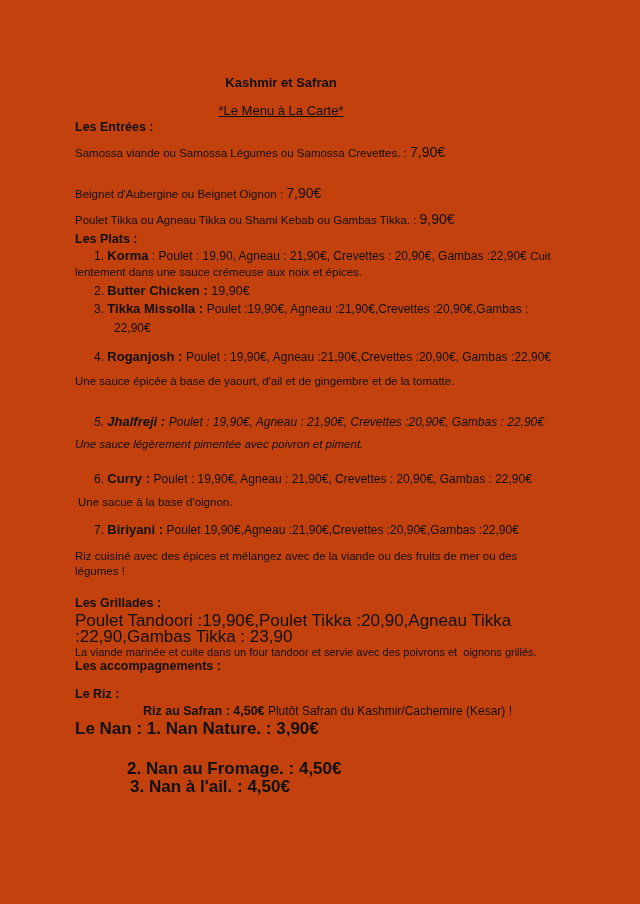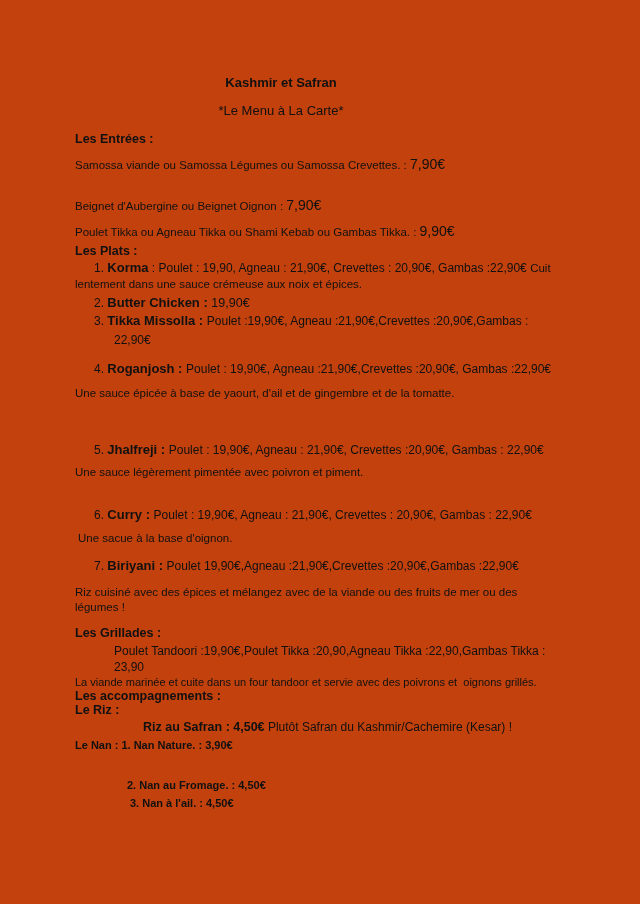--- a/index.html
+++ b/index.html
@@ -9,54 +9,54 @@
     box-sizing:border-box;
     padding:74px 74px 0 75px;
     background:#c2410c;
     color:#111111;
     font-family:"Liberation Sans","DejaVu Sans",sans-serif;
     overflow:hidden;
   }
   .page p{margin:0;white-space:pre-wrap;}
   .hdr{width:412px;text-align:center;}
   .title{font-size:13px;font-weight:bold;line-height:17px;}
-  .subtitle{font-size:13px;line-height:16px;margin-top:12px !important;}
+  .subtitle{font-size:13px;line-height:16px;margin-top:12px !important;text-decoration:underline;}
   .sec{font-size:12.5px;font-weight:bold;line-height:16px;}
   .entree{font-size:11.5px;line-height:15px;}
   .entree .price{font-size:14px;text-align:right;}
   .plat{font-size:12px;line-height:16px;text-indent:19px;}
   .plat .pname{font-size:13px;font-weight:bold;}
   .plat .inline-desc{font-size:11.5px;}
   .desc{font-size:11.5px;line-height:15px;}
-  #entrees-h{margin-top:12px;}
+  #entrees-h{}
   #e1{margin-top:10px;}
   #e2{margin-top:25px;}
   #e3{margin-top:10px;}
   #plats-h{margin-top:3px;}
   #p1{margin-top:1px;}
   #p2{margin-top:3px;}
   #p2 .prices{font-size:12.5px;}
   #p2d{margin-top:2px;line-height:24.5px;}
   #p3{margin-top:1px;line-height:18.5px;text-indent:-20px;padding-left:39px;}
   #p3d{margin-top:1px;}
   #p4{margin-top:12px;}
   #p4d{margin-top:9px;}
-  #p5{margin-top:38px;line-height:22px;}
-  #p6{margin-top:24px;}
+  #p5{margin-top:22px;line-height:22px;font-style:italic;}
+  #p6{margin-top:16px;}
   #p6d{margin-top:8px;margin-left:3px;}
   #p7{margin-top:12px;}
   #p7d{margin-top:11px;}
-  #gril-h{margin-top:10px;}
-  #gril-line{margin-top:2px;font-size:12px;line-height:16px;margin-left:39px;}
+  #gril-h{margin-top:16px;}
+  #gril-line{margin-top:2px;font-size:17px;line-height:16px;}
   #gril-desc{margin-top:1px;font-size:11px;line-height:13px;}
   #accomp-h{margin-top:0;line-height:14px;}
-  #leriz-h{margin-top:0;line-height:14px;}
+  #leriz-h{margin-top:14px;line-height:14px;}
   #safran{margin-top:2px;margin-left:68px;font-size:12.5px;font-weight:bold;line-height:16px;}
   #safran .note{font-weight:normal;font-size:12px;}
-  .nanline{font-size:11px;font-weight:bold;line-height:16px;}
+  .nanline{font-size:17px;font-weight:bold;line-height:16px;}
   #nan1{margin-top:2px;}
   #nan2{margin-top:24px;margin-left:52px;}
   #nan3{margin-top:2px;margin-left:55px;}
 </style>
 </head>
 <body>
 
 <div class="page">
 
   <div class="hdr">

